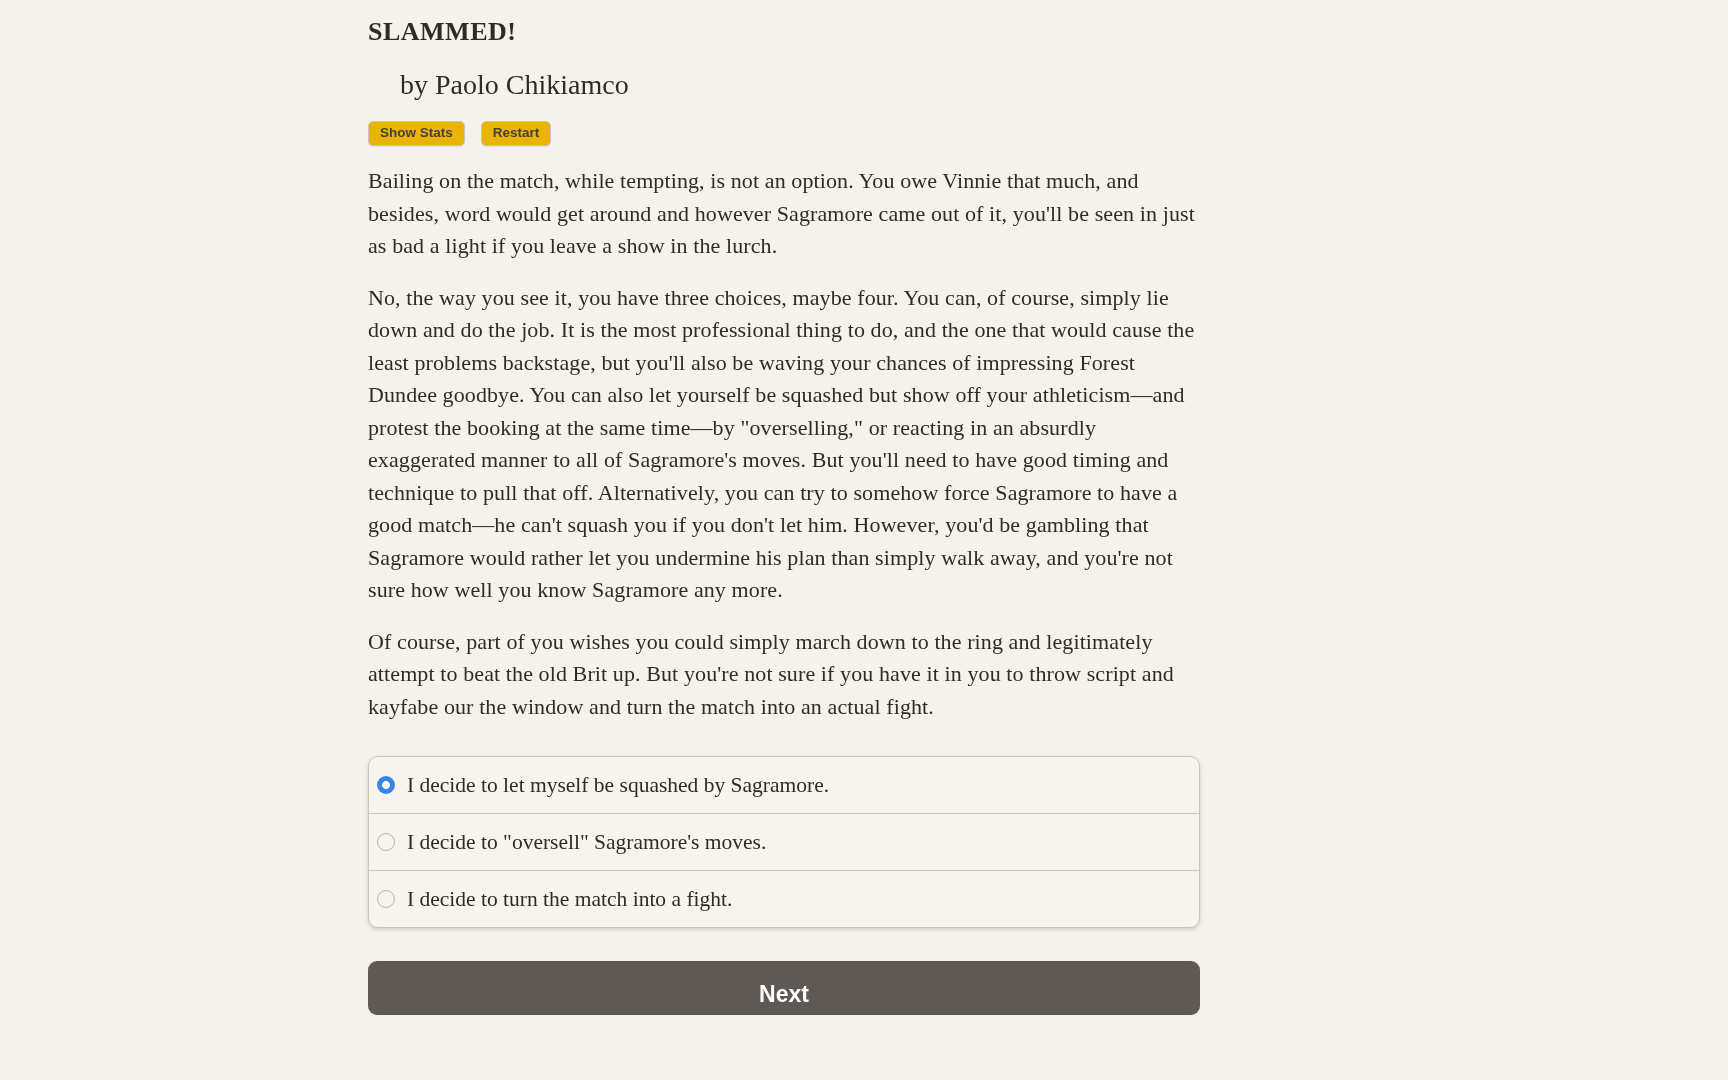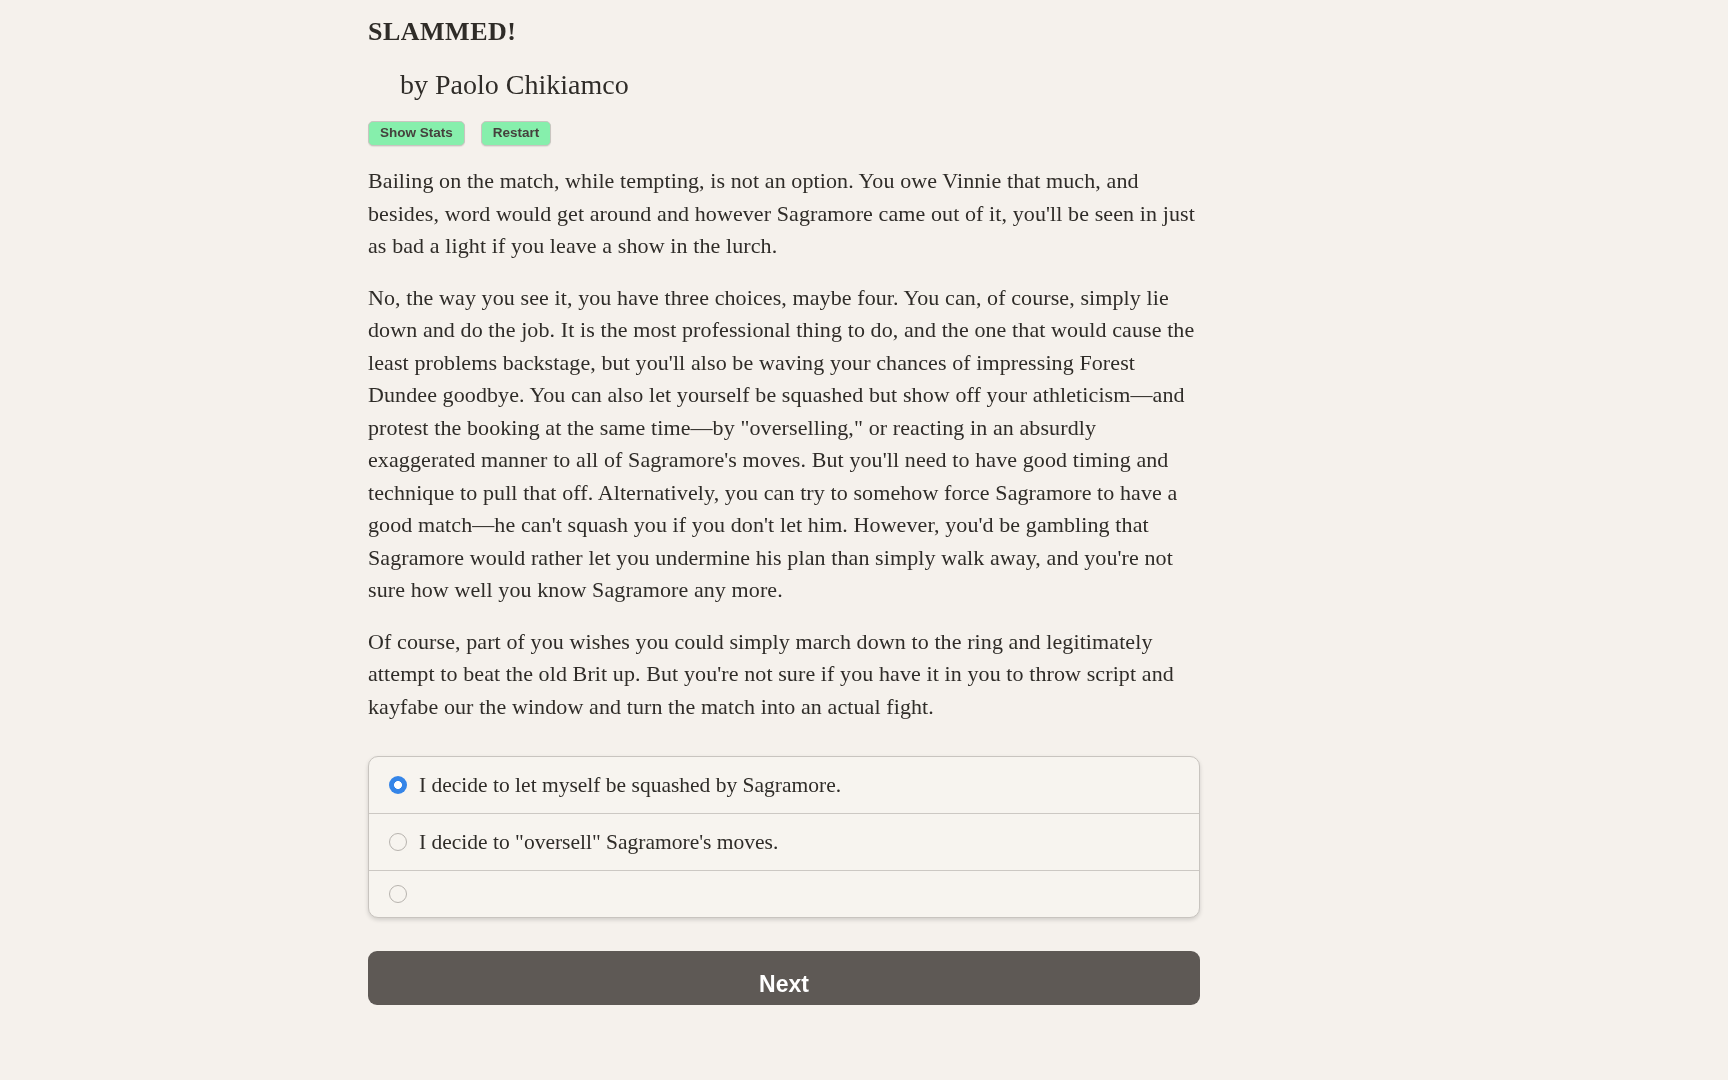--- a/index.html
+++ b/index.html
@@ -33,21 +33,21 @@
   .toolbar {
     margin-top: 21px;
     display: flex;
     gap: 16px;
   }
   .tool-btn {
     font-family: "Liberation Sans", sans-serif;
     font-size: 13.5px;
     font-weight: 600;
     color: #45413d;
-    background: #86efac;
+    background: #eab308;
     border: 1px solid #c9c5c0;
     border-radius: 5px;
     padding: 3px 11px 4px 11px;
     box-shadow: 0 1px 1px rgba(0,0,0,0.08);
     cursor: pointer;
     line-height: 16px;
   }
   .story p {
     font-size: 22px;
     line-height: 32.5px;
@@ -58,21 +58,21 @@
     margin-top: 33px;
     background: #f7f4ef;
     border: 1px solid #c8c4bf;
     border-radius: 10px;
     box-shadow: 0 2px 4px rgba(0,0,0,0.15);
     overflow: hidden;
   }
   .choice-row {
     display: flex;
     align-items: center;
-    padding: 14px 20px;
+    padding: 14px 8px;
     cursor: pointer;
   }
   .choice-row + .choice-row {
     border-top: 1px solid #ccc8c3;
   }
   .radio {
     flex: 0 0 auto;
     width: 18px;
     height: 18px;
     border-radius: 50%;
@@ -130,18 +130,19 @@
     <div class="choice-row">
       <span class="radio selected"></span>
       <span class="choice-label">I decide to let myself be squashed by Sagramore.</span>
     </div>
     <div class="choice-row">
       <span class="radio"></span>
       <span class="choice-label">I decide to "oversell" Sagramore's moves.</span>
     </div>
     <div class="choice-row">
       <span class="radio"></span>
+      <span class="choice-label">I decide to turn the match into a fight.</span>
     </div>
   </div>
 
   <button class="next-btn">Next</button>
 
 </div>
 
 </body></html>

